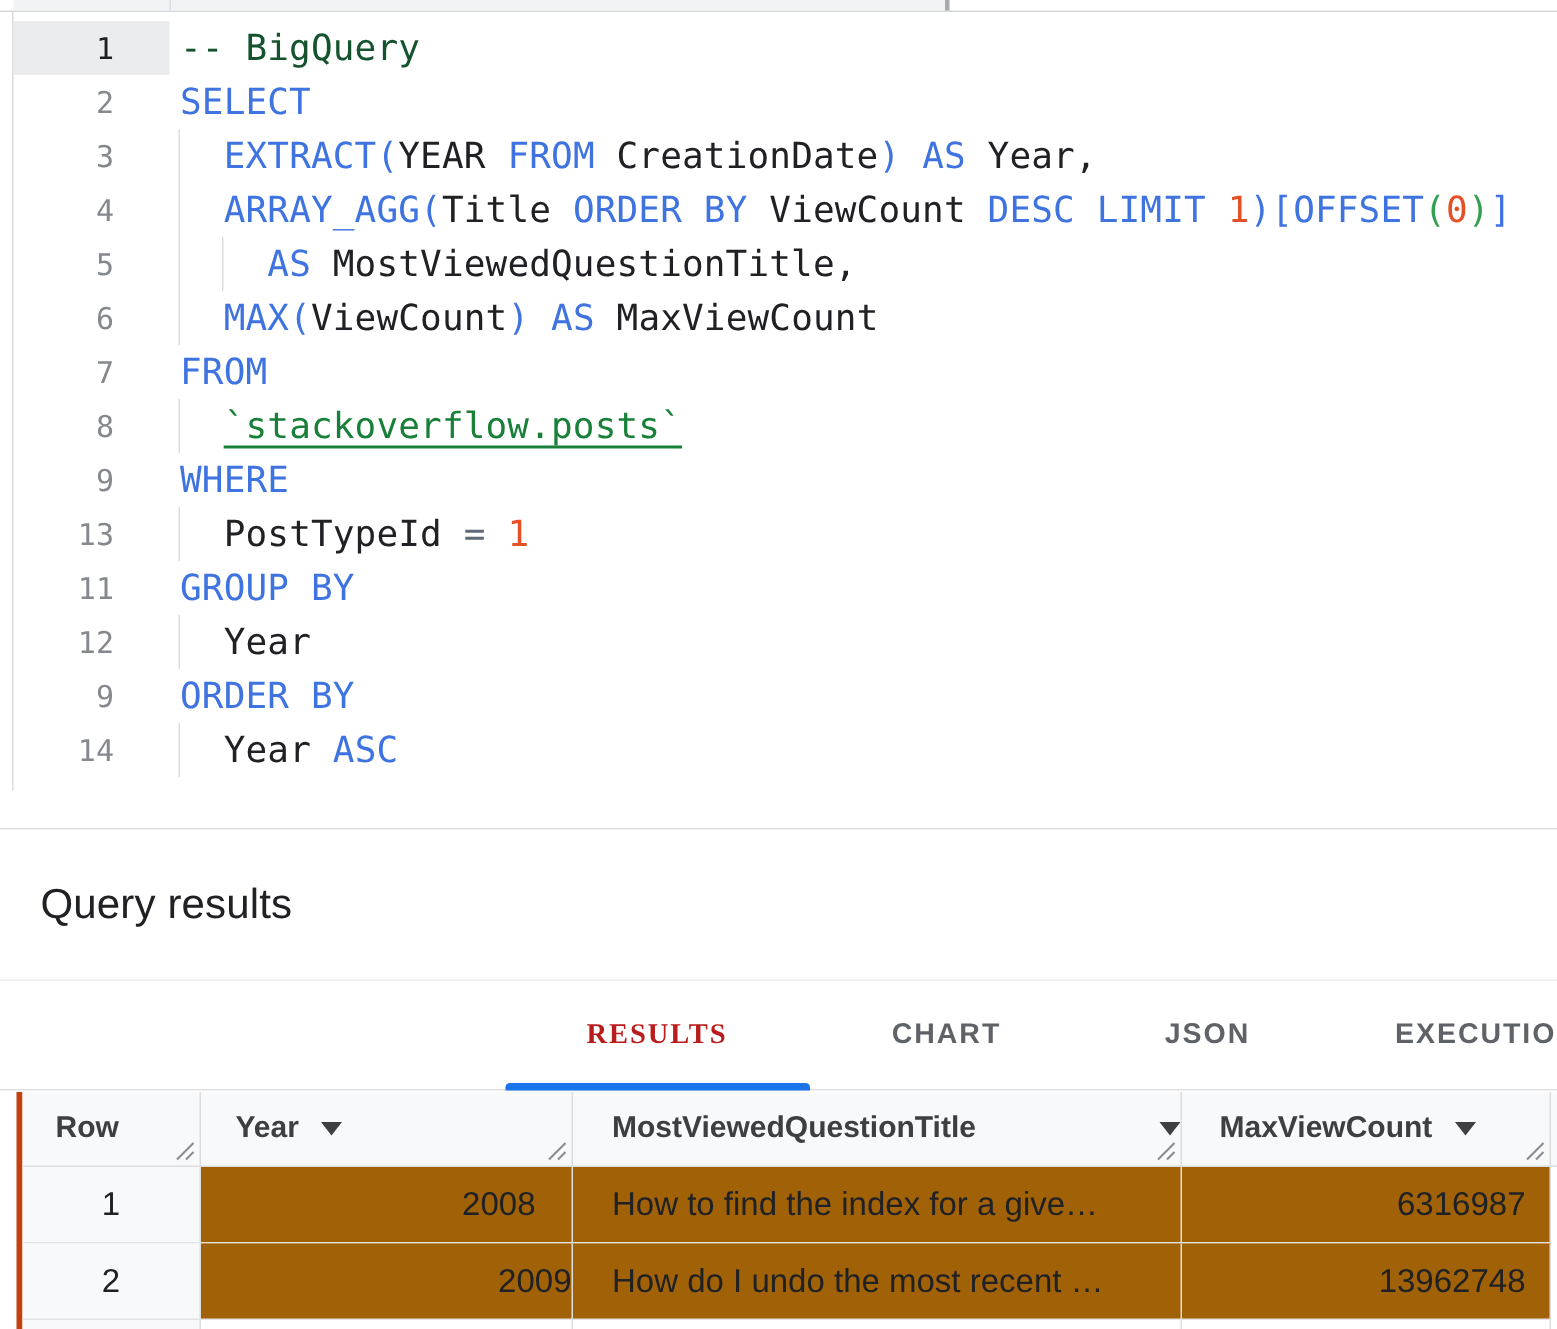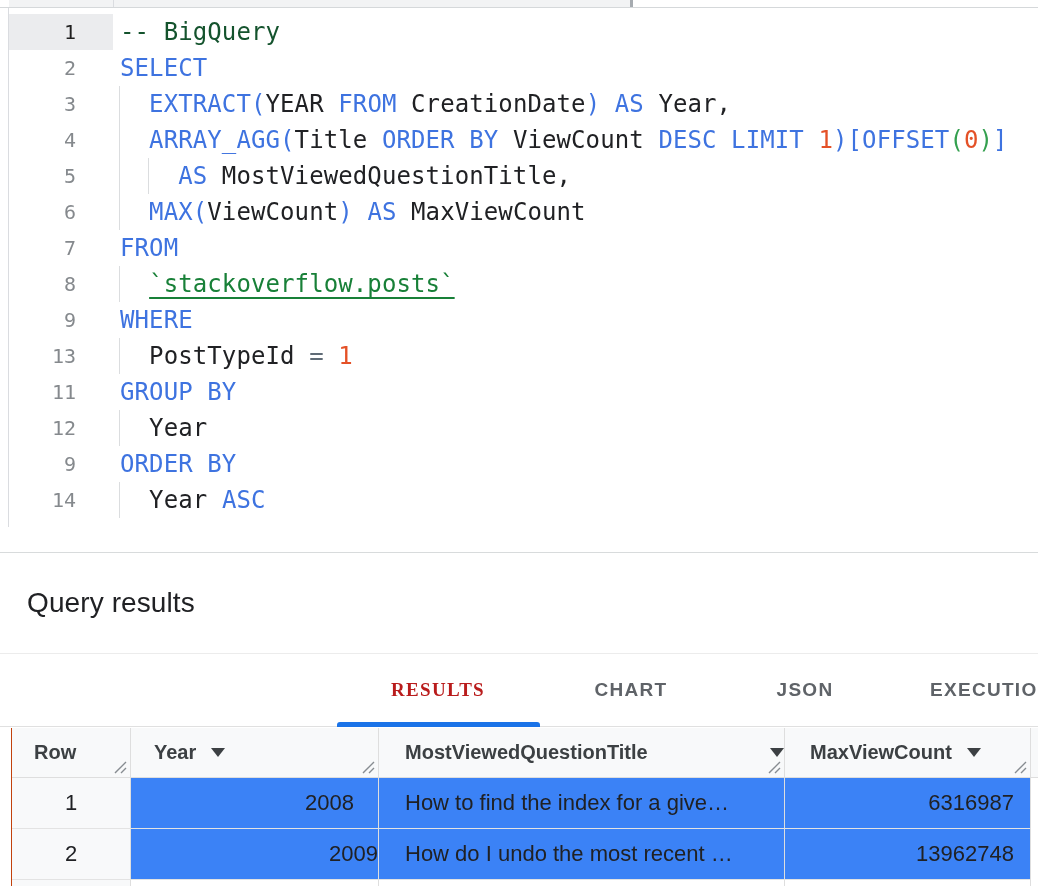--- a/index.html
+++ b/index.html
@@ -35,26 +35,26 @@
   .qr-title{margin-left:27px;font-size:28px;color:#202124;font-weight:400;letter-spacing:0.1px;}
   
   .tabsbar{position:absolute;left:0;top:653px;width:1038px;height:74px;background:#fff;
            border-top:1px solid #ECECEC;border-bottom:1px solid #E0E0E0;box-sizing:border-box;}
   .tab{position:absolute;top:0;height:72px;line-height:72px;font-size:19px;font-weight:bold;
        letter-spacing:1.3px;color:#5F6368;white-space:nowrap;cursor:pointer;}
   .tab.centered{transform:translateX(-50%);}
   .tab.active{color:#b91c1c;font-family:Liberation Serif, serif;}
   .tab-underline{position:absolute;left:337px;top:68px;width:203px;height:5px;background:#1A73E8;border-radius:3px 3px 0 0;}
   
-  .rtable{position:absolute;left:11px;top:728px;width:1027px;border-left:1px solid #c2410c;box-sizing:border-box;}
+  .rtable{position:absolute;left:11px;top:728px;width:1027px;border-left:4px solid #c2410c;box-sizing:border-box;}
   .trow{display:flex;}
   .tcell{box-sizing:border-box;border-right:1px solid #DEDEDE;border-bottom:1px solid #E3E3E3;
          position:relative;white-space:nowrap;overflow:hidden;display:flex;align-items:center;}
   .hrow .tcell{height:50px;background:#F8F9FA;color:#3C4043;font-weight:bold;font-size:20px;border-bottom:1px solid #DEDEDE;}
-  .drow .tcell{height:51px;background:#3b82f6;color:#202124;font-size:22px;}
+  .drow .tcell{height:51px;background:#a16207;color:#202124;font-size:22px;}
   .drow .tcell.rowcol, .srow .tcell.rowcol{background:#F8F9FA;}
   .srow .tcell{height:6px;border-bottom:none;}
   .hfiller{flex:1;background:#F8F9FA;border-bottom:1px solid #DEDEDE;box-sizing:border-box;}
   .dfiller{flex:1;background:#fff;}
   .caret{width:0;height:0;border-left:7px solid transparent;border-right:7px solid transparent;
          border-top:9px solid #3C4043;display:inline-block;margin-left:15px;}
   .grip{position:absolute;right:3px;bottom:3px;line-height:0;}
 </style>
 </head>
 <body>

